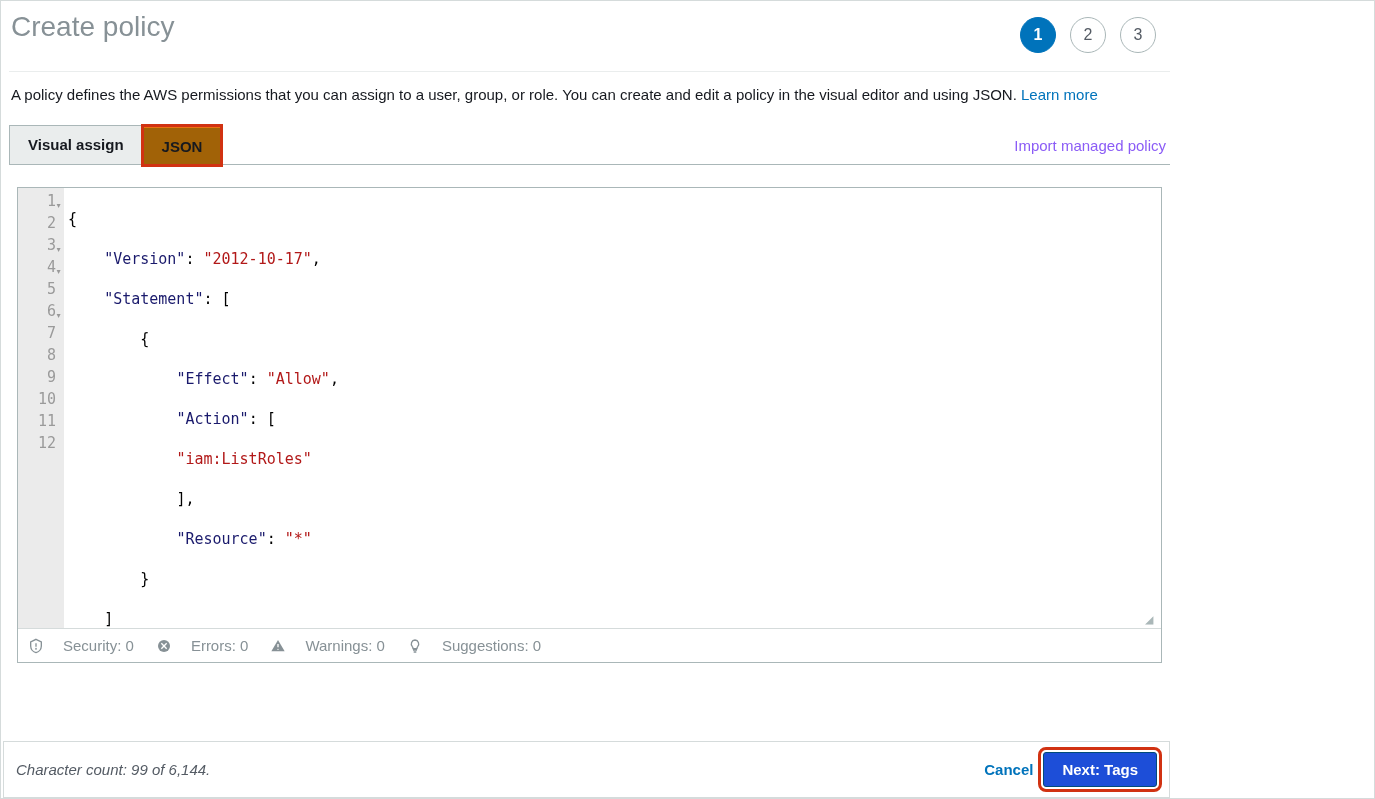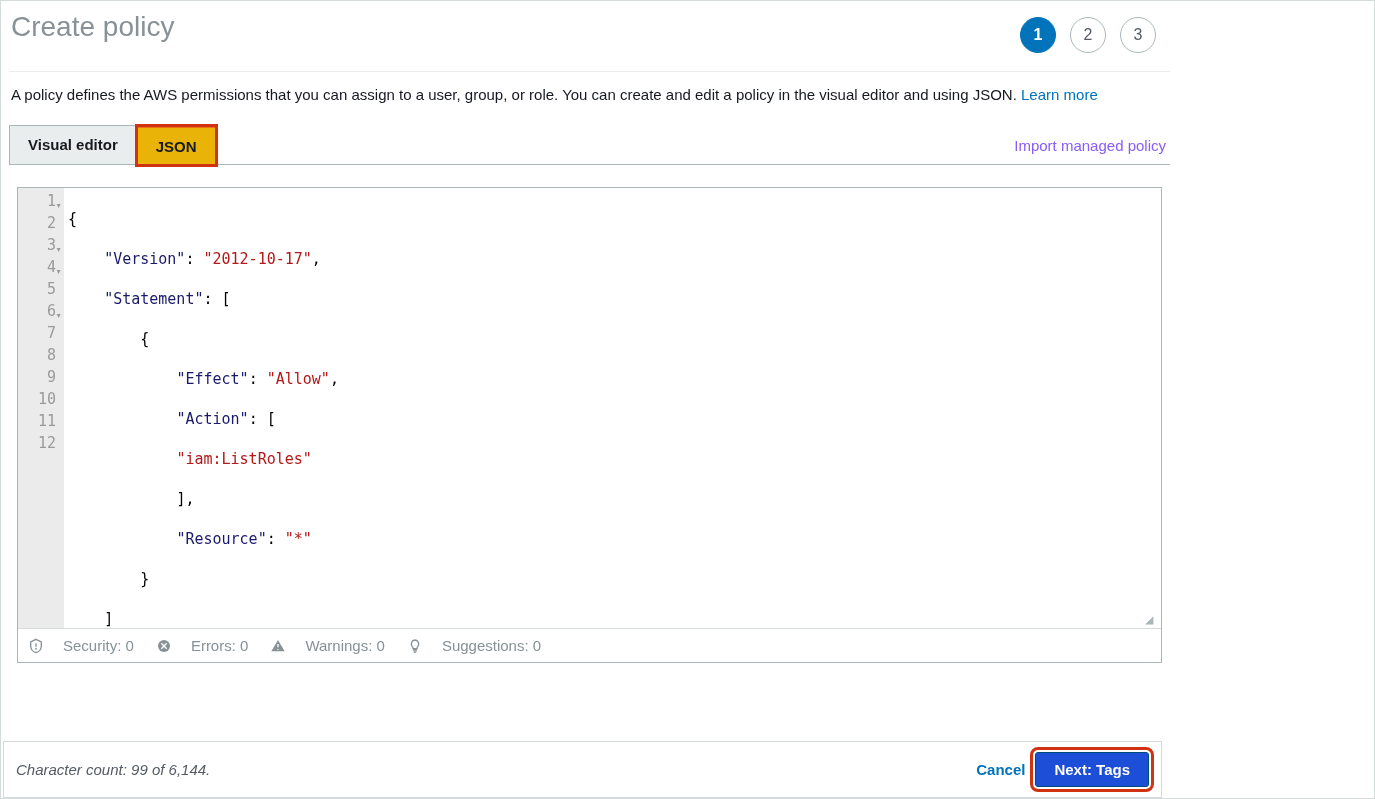--- a/index.html
+++ b/index.html
@@ -57,21 +57,21 @@
     font-size: 15px;
     font-weight: 700;
     color: #16191f;
     background: #eaeded;
     border: 1px solid #aab7b8;
     border-bottom: none;
     cursor: pointer;
   }
   .tab.inactive { background: #eaeded; }
   .tab.active {
-    background: #eab308;
+    background: #a16207;
     border-top: 2px solid #ec7211;
     position: relative;
     top: 1px;
   }
   .tab-highlight { outline: 3px solid #d13212; outline-offset: -1px; }
   .import-link {
     color: #8b5cf6; text-decoration: none; font-size: 15px;
     padding-bottom: 10px; padding-right: 4px;
   }
   .editor-wrap {
@@ -128,21 +128,21 @@
     border-top: 1px solid #d5dbdb;
     padding: 8px 10px;
     color: #879196;
     font-size: 15px;
     background:#fff;
   }
   .statusbar .item { display: flex; align-items: center; gap: 19px; }
   .statusbar svg { width: 16px; height: 16px; }
   .footer {
     position: absolute;
-    bottom: 2px; left: 2px; right: 16px;
+    bottom: 2px; left: 2px; right: 8px;
     border: 1px solid #d5dbdb;
     display: flex;
     justify-content: space-between;
     align-items: center;
     padding: 10px 12px;
     background: #fff;
   }
   .char-count { font-style: italic; color: #545b64; font-size: 15px; }
   .footer-actions { display: flex; align-items: center; }
   .btn-cancel {
@@ -170,21 +170,21 @@
       <div class="step">3</div>
     </div>
   </div>
 
   <div class="description">
     <span>A policy defines the AWS permissions that you can assign to a user, group, or role. You can create and edit a policy in the visual editor and using JSON. </span><a href="#">Learn more</a>
   </div>
 
   <div class="tabrow">
     <div class="tabs">
-      <div class="tab inactive">Visual editor</div>
+      <div class="tab inactive">Visual assign</div>
       <div class="tab active tab-highlight">JSON</div>
     </div>
     <a href="#" class="import-link">Import managed policy</a>
   </div>
 
   <div class="editor-wrap">
     <div class="code-area">
       <div class="gutter">
         <div class="gline fold">1</div>
         <div class="gline">2</div>

